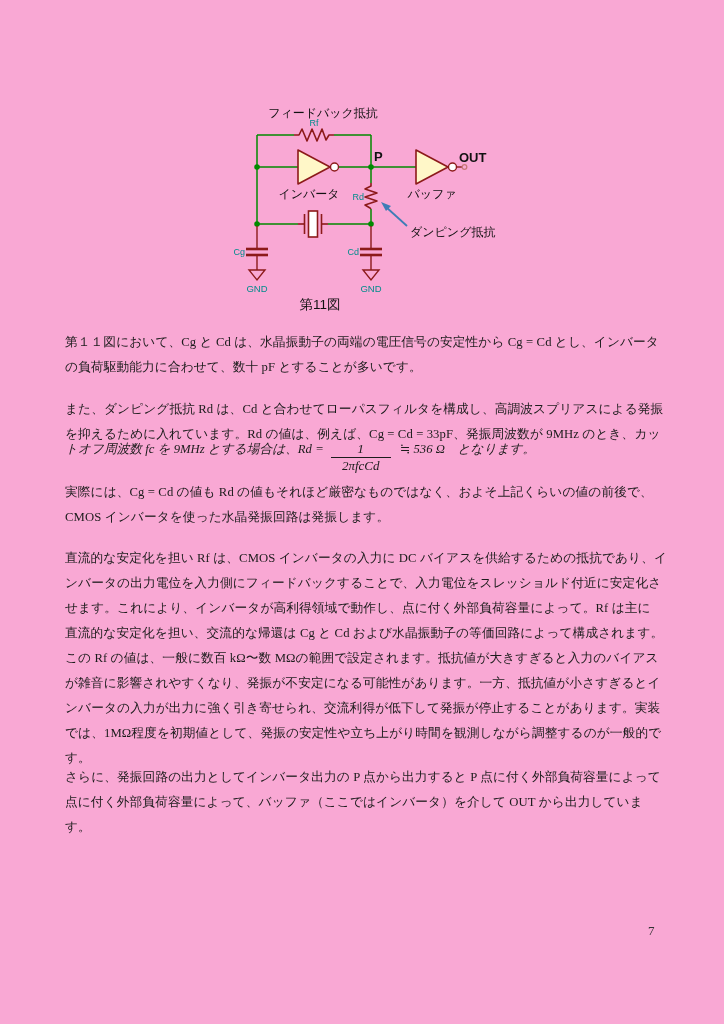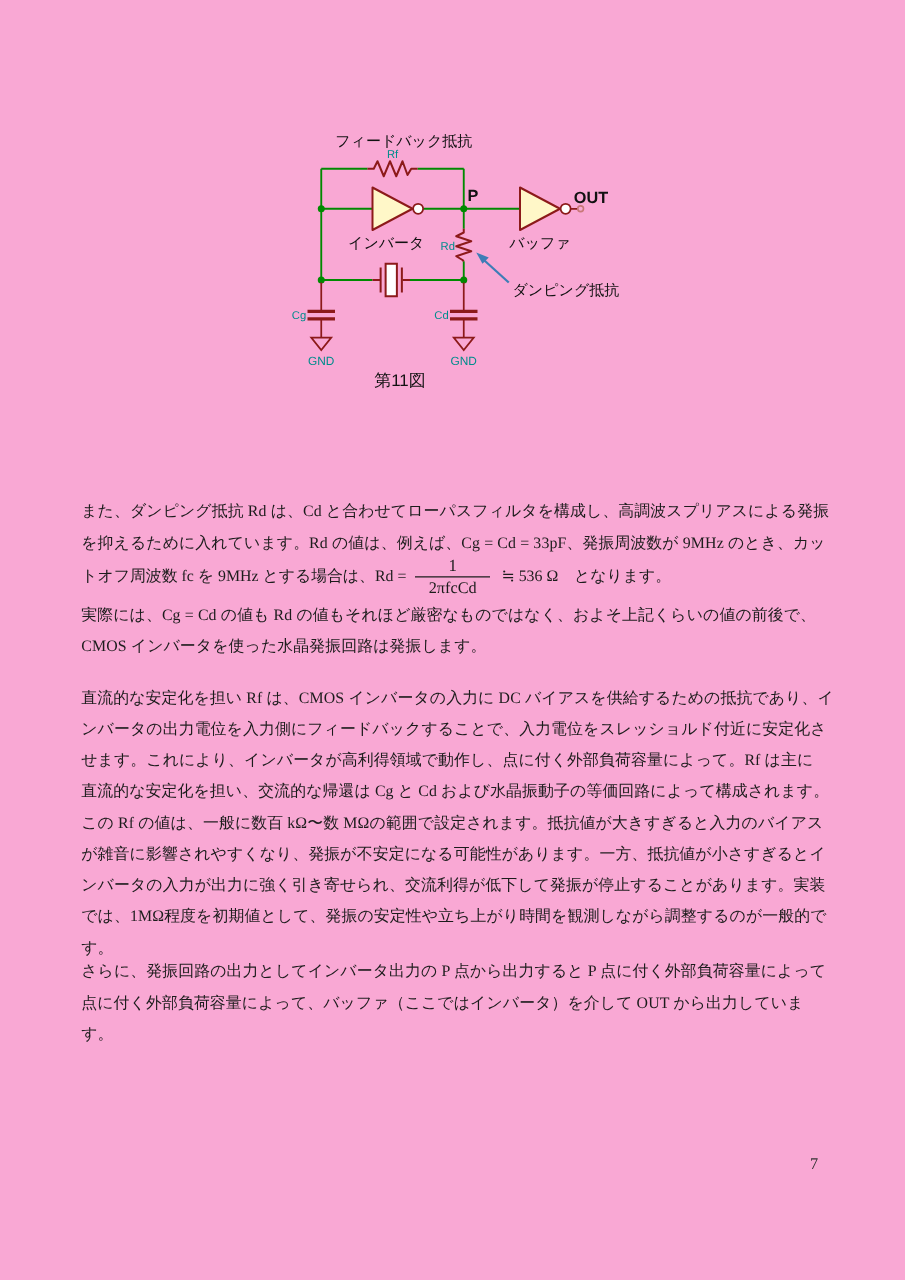--- a/index.html
+++ b/index.html
@@ -14,22 +14,22 @@
   }
   .circuit{position:absolute;left:218px;top:93px;}
   .para{position:absolute;left:65px;width:600px;}
   .tline{
     height:25px;line-height:25px;
     font-size:12.7px;letter-spacing:0.1px;
     white-space:nowrap;color:#1c1c1c;
   }
   .formula-row{
     position:absolute;left:65px;top:441px;height:40px;width:620px;
-    display:flex;align-items:center;
-    font-size:12.7px;color:#1c1c1c;white-space:nowrap;
+    display:flex;
+    font-size:12.7px;color:#1c1c1c;white-space:nowrap;font-style:italic;
   }
   .frac{
     display:inline-flex;flex-direction:column;align-items:center;
     margin:0 7px;vertical-align:middle;
     font-family:"Liberation Serif","DejaVu Serif",serif;
   }
   .frac .num{
     font-size:13.5px;line-height:16px;padding:0 4px;
     border-bottom:1.2px solid #1c1c1c;text-align:center;min-width:52px;
   }
@@ -126,20 +126,24 @@
     <text class="lbl-bold" x="461" y="163">OUT</text>
     <text class="lbl-ref" x="366" y="201" text-anchor="end">Rd</text>
     <text class="lbl-black" x="412" y="237" font-size="13">ダンピング抵抗</text>
     <text class="lbl-ref" x="247" y="256" text-anchor="end">Cg</text>
     <text class="lbl-ref" x="361" y="256" text-anchor="end">Cd</text>
     <text class="lbl-gnd" x="259" y="293" text-anchor="middle">GND</text>
     <text class="lbl-gnd" x="373" y="293" text-anchor="middle">GND</text>
     <text class="lbl-caption" x="322" y="310" text-anchor="middle">第11図</text>
   </svg>
 
+  <div class="para" style="top:330px">
+      <div class="tline">第１１図において、Cg と Cd は、水晶振動子の両端の電圧信号の安定性から Cg = Cd とし、インバータ</div>
+      <div class="tline">の負荷駆動能力に合わせて、数十 pF とすることが多いです。</div>
+    </div>
 
   <div class="para" style="top:397px">
       <div class="tline">また、ダンピング抵抗 Rd は、Cd と合わせてローパスフィルタを構成し、高調波スプリアスによる発振</div>
       <div class="tline">を抑えるために入れています。Rd の値は、例えば、Cg = Cd = 33pF、発振周波数が 9MHz のとき、カッ</div>
     </div>
 
   <div class="formula-row">
     <span>トオフ周波数 fc を 9MHz とする場合は、Rd =</span>
     <span class="frac">
       <span class="num">1</span>

